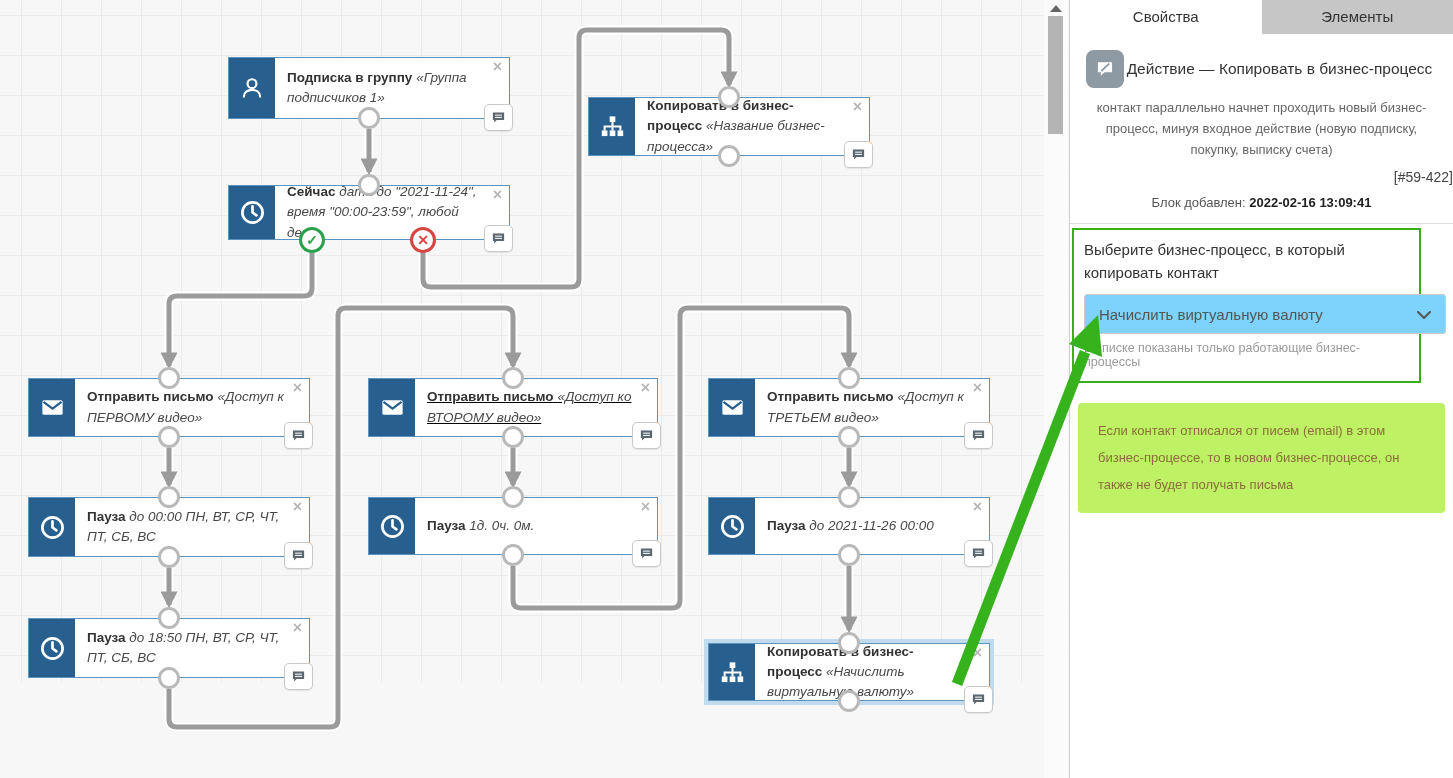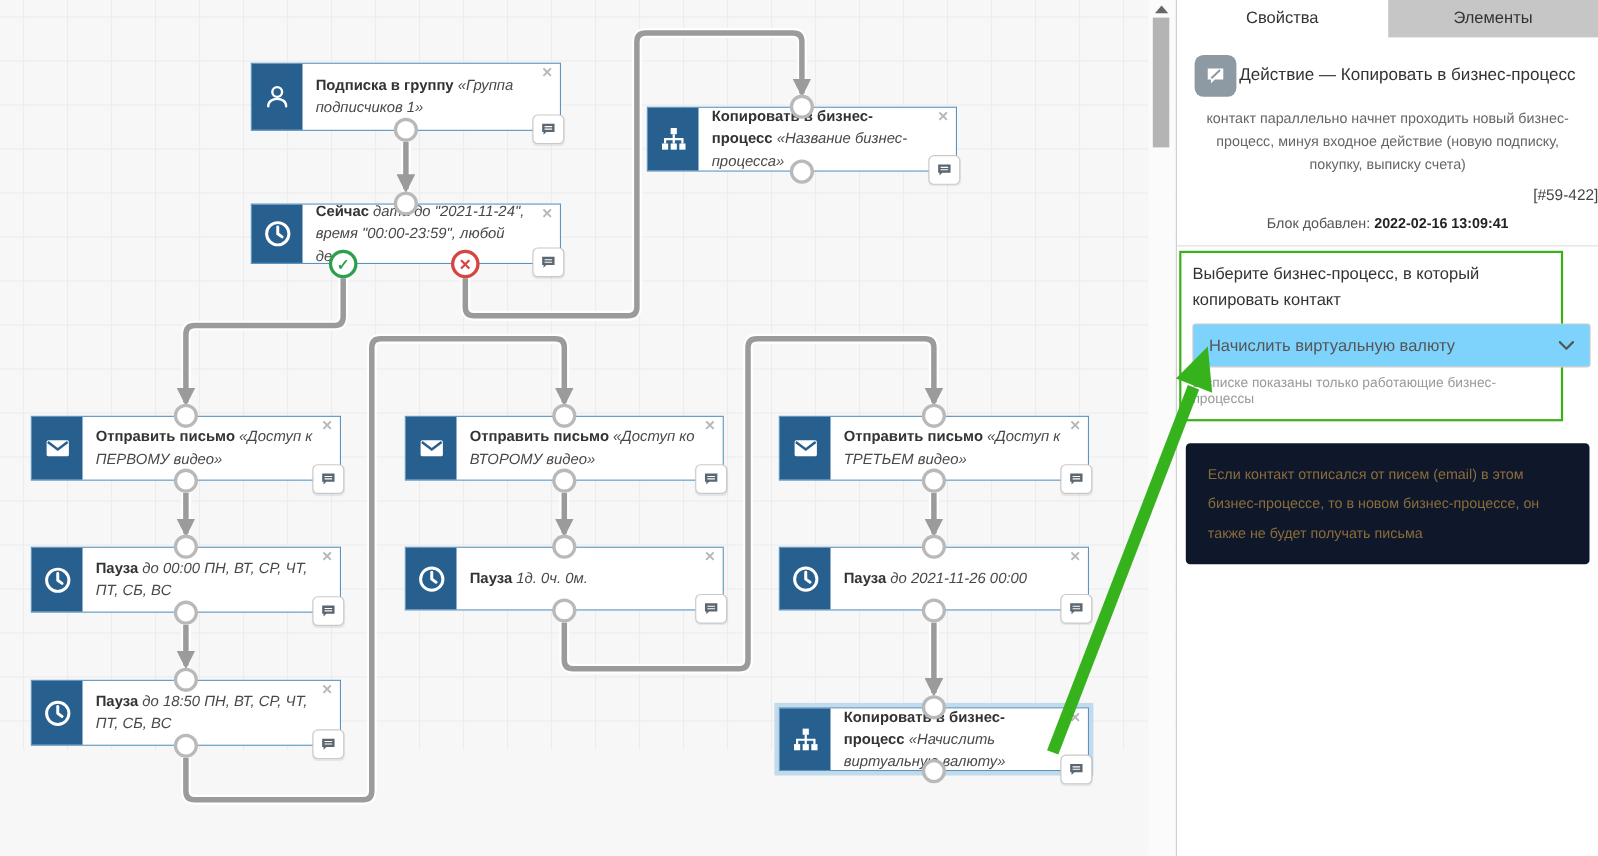--- a/index.html
+++ b/index.html
@@ -62,21 +62,21 @@
   .padded{text-align:center;font-size:13px;color:#555;margin-top:10px;}
   .padded b{color:#222;}
   .pdivider{border:none;border-top:1px solid #ddd;margin:13px 0 4px;}
   .greenbox{margin-left:2px;width:349px;border:2px solid #3ab017;padding:9px 10px 12px;
     box-sizing:border-box;position:relative;}
   .glabel{font-size:15px;color:#333;line-height:1.5;}
   .gselect{margin-top:10px;width:362px;height:40px;background:#7dd3fc;border:1px solid #ccc;border-radius:3px;
     box-sizing:border-box;display:flex;align-items:center;justify-content:space-between;
     padding:0 14px;font-size:15px;color:#555;cursor:pointer;position:relative;z-index:2;}
   .ghelp{margin-top:7px;font-size:12.5px;color:#9a9a9a;}
-  .warnbox{margin:20px 8px 0;background:#0f172a;border-radius:4px;padding:15px 20px;
+  .warnbox{margin:20px 8px 0;background:#bef264;border-radius:4px;padding:15px 20px;
     color:#8a6d3b;font-size:13px;line-height:2.05;}
   
   .anno-svg{position:absolute;left:0;top:0;z-index:50;pointer-events:none;}
 </style>
 </head>
 <body>
 
 <div class="canvas">
 
   <svg class="conn-svg" width="1069" height="778">
@@ -185,21 +185,21 @@
       </div>
     <span class="nclose">×</span>
     <span class="ncomment">
       <svg viewBox="0 0 24 24" width="15" height="15">
           <path d="M3 4h18v12H9l-4 4v-4H3z" fill="#5b6770"></path>
           <path d="M6.5 8.2h11M6.5 11.8h11" stroke="#fff" stroke-width="1.6"></path>
         </svg>
     </span>
   </div>
 
-  <div class="node" style="left:368px;top:378px;width:290px;height:59px;">
+  <div class="node" style="left:368px;top:378px;width:290px;height:59px;text-decoration:underline;">
     <div class="nicon">
       <svg viewBox="0 0 24 24" width="27" height="27">
           <rect x="3" y="5.5" width="18" height="13" rx="1.5" fill="#fff"></rect>
           <path d="M4 7l8 6 8-6" fill="none" stroke="#275f8f" stroke-width="2"></path>
         </svg>
     </div>
     <div class="ntext">
         <span><span class="nt">Отправить письмо</span> <span class="ns">«Доступ ко ВТОРОМУ видео»</span></span>
       </div>
     <span class="nclose">×</span>

